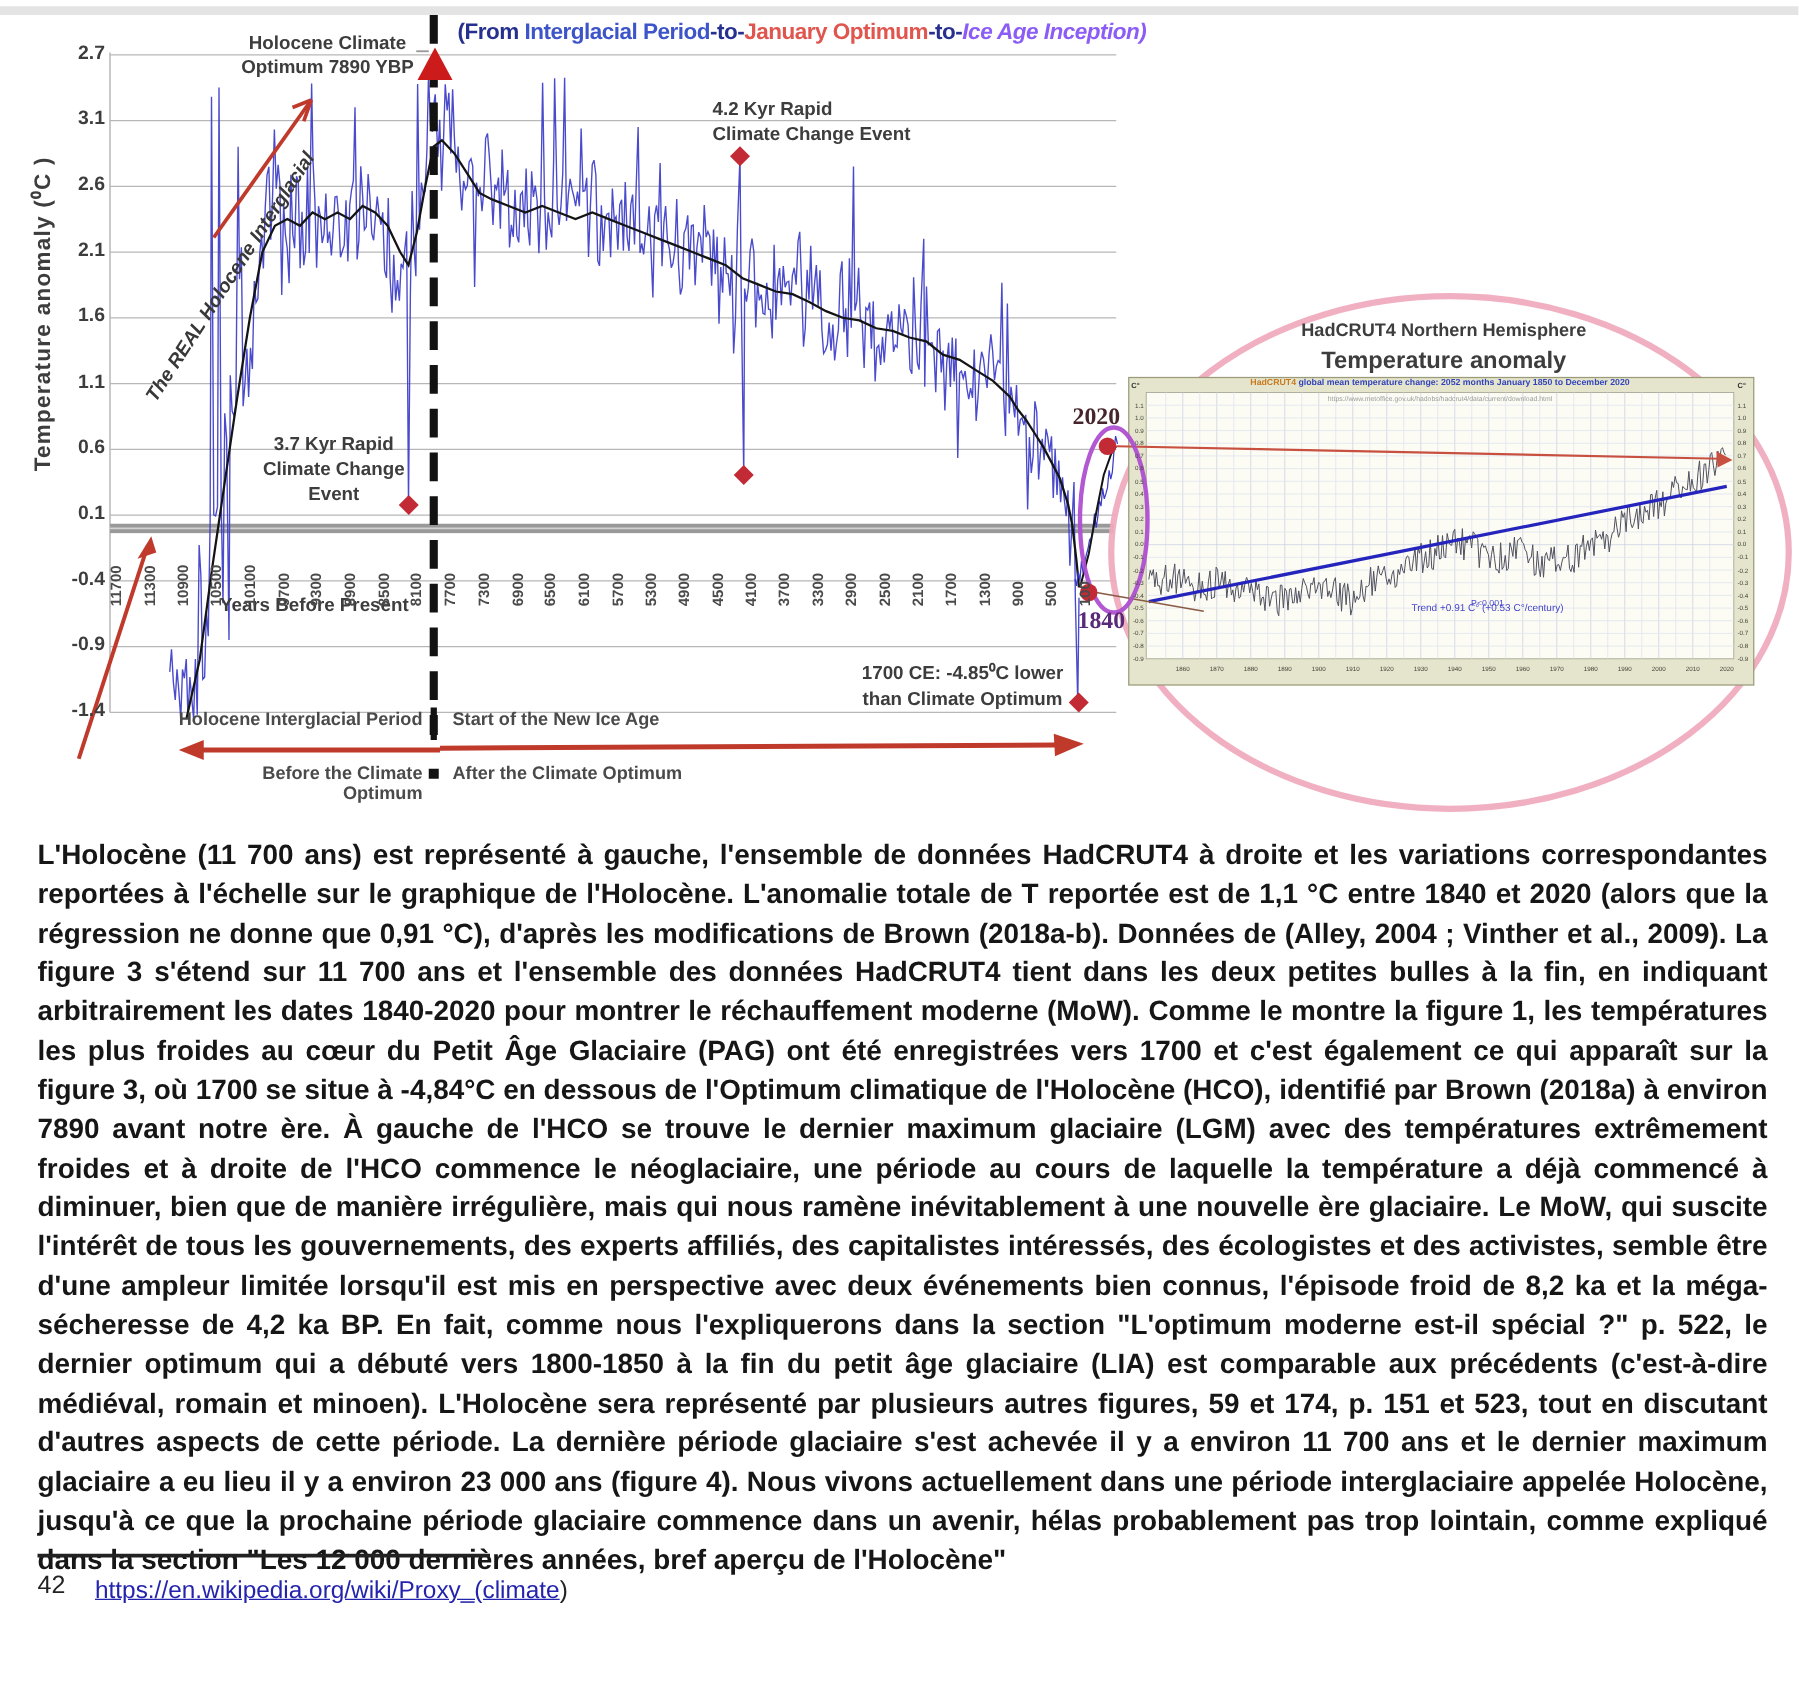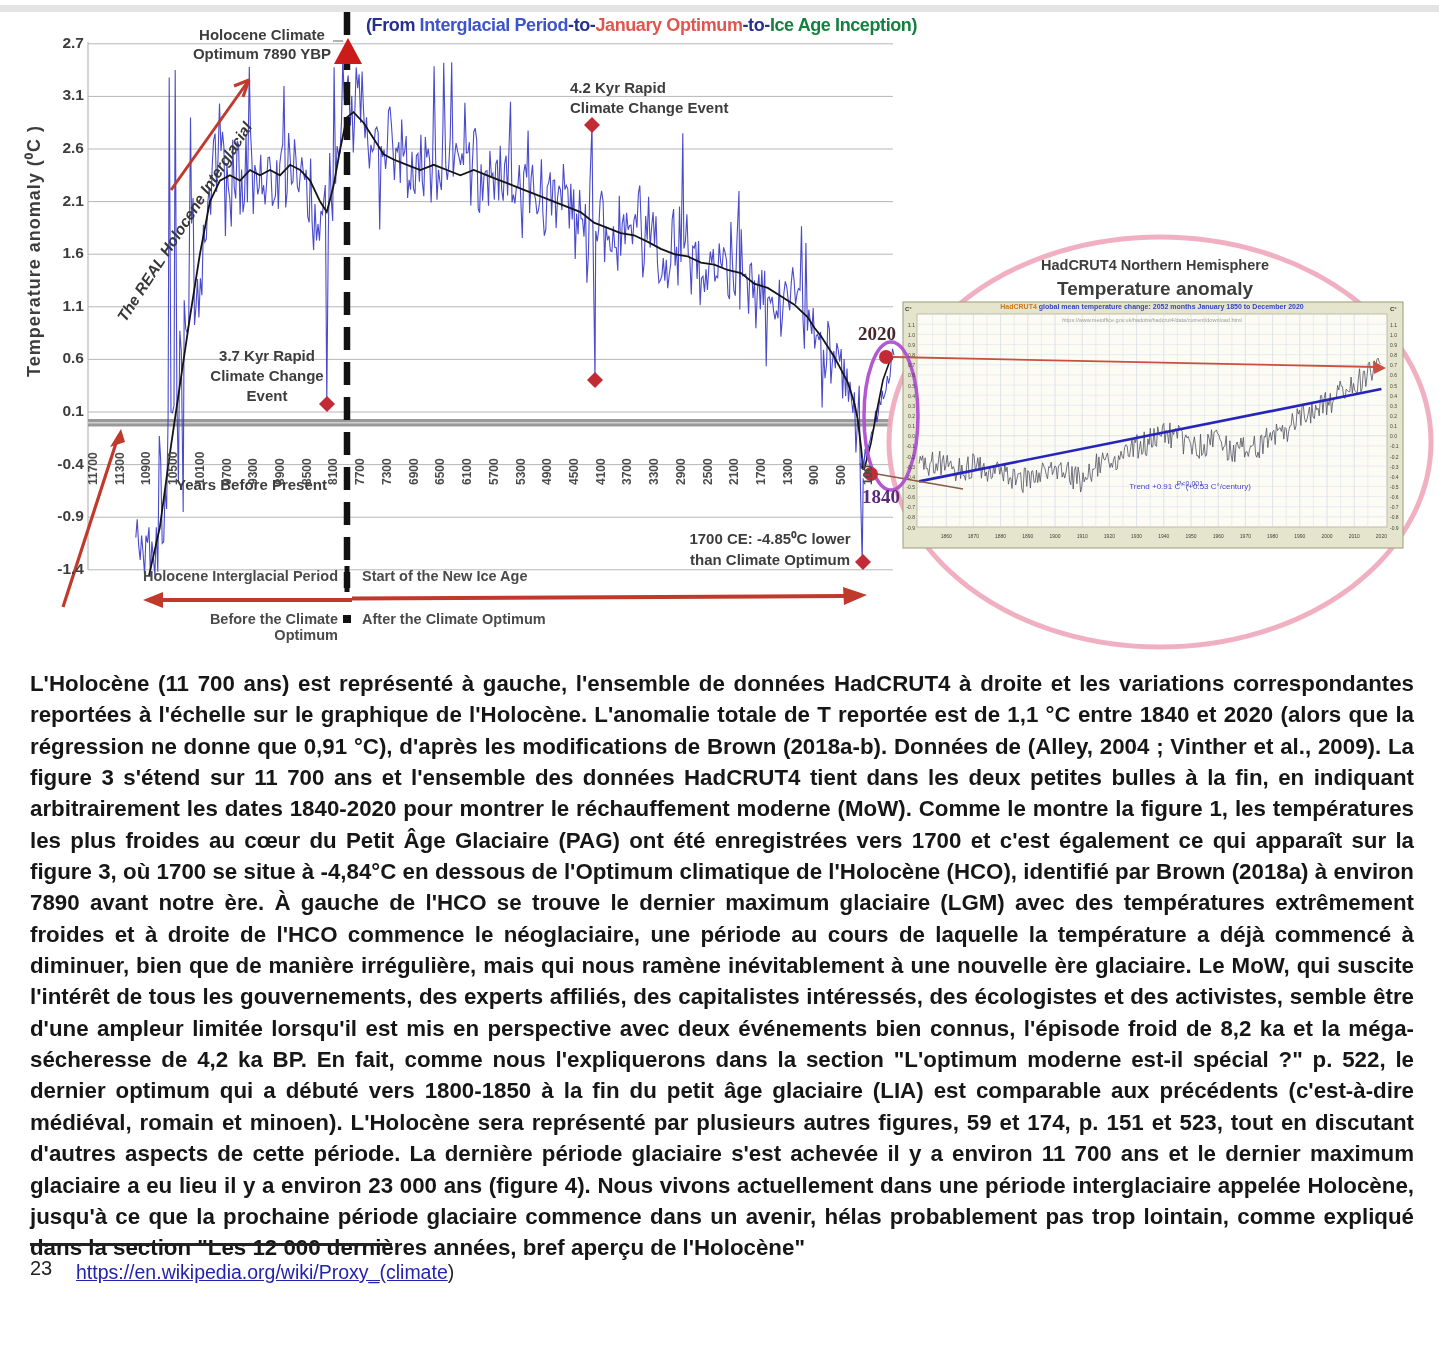--- a/index.html
+++ b/index.html
@@ -146,21 +146,21 @@
         <path d="M919.0,463.6L920.2,456.3L921.4,460.3L922.7,455.7L923.9,469.5L925.1,457.8L926.3,468.7L927.6,468.6L928.8,475.6L930.0,463.5L931.2,461.8L932.5,452.0L933.7,472.8L934.9,473.2L936.1,463.6L937.4,470.6L938.6,459.2L939.8,451.1L941.0,474.8L942.3,459.9L943.5,455.5L944.7,470.3L945.9,465.6L947.2,455.3L948.4,466.7L949.6,463.2L950.8,460.9L952.0,469.0L953.3,466.6L954.5,470.0L955.7,480.9L956.9,473.6L958.2,472.0L959.4,458.2L960.6,478.6L961.8,465.0L963.1,475.4L964.3,475.6L965.5,480.3L966.7,465.5L968.0,456.7L969.2,479.1L970.4,477.9L971.6,477.8L972.9,453.7L974.1,455.8L975.3,470.6L976.5,466.2L977.8,457.7L979.0,469.3L980.2,457.1L981.4,478.2L982.6,467.8L983.9,463.3L985.1,476.0L986.3,471.9L987.5,481.4L988.8,470.4L990.0,467.4L991.2,478.6L992.4,477.5L993.7,465.5L994.9,473.7L996.1,465.7L997.3,461.9L998.6,465.5L999.8,474.3L1001.0,466.8L1002.2,473.2L1003.5,481.1L1004.7,463.9L1005.9,471.7L1007.1,467.1L1008.4,484.2L1009.6,478.1L1010.8,477.7L1012.0,488.5L1013.2,469.1L1014.5,469.6L1015.7,485.0L1016.9,479.1L1018.1,473.8L1019.4,473.6L1020.6,472.6L1021.8,489.0L1023.0,492.6L1024.3,468.1L1025.5,468.1L1026.7,486.4L1027.9,470.7L1029.2,473.0L1030.4,488.1L1031.6,471.3L1032.8,470.8L1034.1,482.4L1035.3,482.1L1036.5,470.1L1037.7,482.6L1039.0,472.7L1040.2,481.7L1041.4,470.8L1042.6,462.8L1043.8,466.2L1045.1,469.0L1046.3,475.1L1047.5,478.8L1048.7,466.6L1050.0,467.6L1051.2,462.1L1052.4,474.6L1053.6,471.4L1054.9,465.9L1056.1,467.0L1057.3,479.0L1058.5,465.9L1059.8,465.0L1061.0,462.6L1062.2,477.2L1063.4,472.7L1064.7,478.1L1065.9,472.8L1067.1,465.2L1068.3,462.1L1069.6,481.1L1070.8,484.8L1072.0,466.4L1073.2,489.0L1074.4,470.3L1075.7,466.6L1076.9,483.8L1078.1,467.0L1079.3,474.3L1080.6,492.1L1081.8,486.7L1083.0,472.7L1084.2,481.9L1085.5,477.1L1086.7,479.7L1087.9,477.6L1089.1,463.9L1090.4,476.8L1091.6,481.5L1092.8,468.9L1094.0,469.4L1095.3,467.9L1096.5,453.8L1097.7,476.4L1098.9,456.9L1100.2,472.9L1101.4,461.8L1102.6,452.7L1103.8,459.0L1105.0,460.1L1106.3,456.4L1107.5,453.0L1108.7,461.6L1109.9,467.6L1111.2,463.1L1112.4,467.4L1113.6,459.4L1114.8,456.4L1116.1,470.0L1117.3,468.7L1118.5,455.6L1119.7,459.6L1121.0,451.2L1122.2,456.5L1123.4,458.5L1124.6,447.4L1125.9,444.7L1127.1,445.8L1128.3,456.2L1129.5,456.7L1130.8,446.6L1132.0,438.4L1133.2,456.7L1134.4,438.3L1135.6,442.6L1136.9,434.6L1138.1,458.3L1139.3,449.7L1140.5,441.3L1141.8,454.4L1143.0,452.4L1144.2,431.8L1145.4,454.8L1146.7,455.6L1147.9,438.8L1149.1,444.6L1150.3,428.2L1151.6,447.2L1152.8,446.8L1154.0,428.4L1155.2,445.1L1156.5,446.4L1157.7,426.8L1158.9,432.6L1160.1,435.8L1161.4,436.3L1162.6,425.8L1163.8,423.4L1165.0,442.5L1166.2,430.4L1167.5,433.3L1168.7,443.7L1169.9,422.9L1171.1,448.0L1172.4,430.5L1173.6,434.5L1174.8,429.5L1176.0,428.5L1177.3,438.4L1178.5,425.4L1179.7,427.0L1180.9,429.3L1182.2,431.4L1183.4,454.1L1184.6,438.4L1185.8,434.8L1187.1,438.0L1188.3,436.6L1189.5,440.8L1190.7,443.6L1192.0,454.3L1193.2,443.5L1194.4,436.8L1195.6,446.6L1196.8,455.9L1198.1,455.7L1199.3,458.5L1200.5,434.2L1201.7,455.5L1203.0,453.3L1204.2,444.3L1205.4,456.4L1206.6,455.0L1207.9,434.2L1209.1,438.3L1210.3,445.1L1211.5,429.7L1212.8,447.0L1214.0,432.3L1215.2,431.6L1216.4,429.9L1217.7,433.8L1218.9,435.0L1220.1,439.7L1221.3,441.6L1222.6,450.4L1223.8,446.8L1225.0,445.8L1226.2,435.8L1227.4,460.3L1228.7,459.5L1229.9,440.8L1231.1,454.6L1232.3,461.4L1233.6,445.0L1234.8,461.8L1236.0,444.7L1237.2,442.0L1238.5,447.7L1239.7,448.4L1240.9,438.0L1242.1,447.0L1243.4,437.4L1244.6,457.2L1245.8,452.0L1247.0,451.6L1248.3,456.4L1249.5,449.7L1250.7,445.7L1251.9,446.4L1253.2,445.1L1254.4,436.0L1255.6,454.6L1256.8,457.3L1258.0,452.0L1259.3,457.9L1260.5,436.0L1261.7,435.1L1262.9,453.8L1264.2,436.5L1265.4,437.1L1266.6,428.1L1267.8,447.6L1269.1,437.1L1270.3,432.5L1271.5,440.4L1272.7,431.6L1274.0,430.4L1275.2,444.5L1276.4,424.1L1277.6,430.6L1278.9,428.6L1280.1,427.5L1281.3,431.4L1282.5,425.2L1283.8,439.1L1285.0,427.4L1286.2,428.7L1287.4,441.6L1288.6,431.8L1289.9,426.1L1291.1,425.5L1292.3,413.4L1293.5,421.8L1294.8,429.8L1296.0,426.0L1297.2,408.6L1298.4,414.0L1299.7,410.2L1300.9,425.4L1302.1,404.9L1303.3,405.3L1304.6,418.7L1305.8,422.2L1307.0,419.3L1308.2,413.6L1309.5,407.0L1310.7,423.2L1311.9,403.9L1313.1,417.0L1314.4,418.6L1315.6,405.0L1316.8,409.8L1318.0,408.2L1319.2,415.9L1320.5,395.7L1321.7,395.5L1322.9,413.2L1324.1,398.4L1325.4,392.3L1326.6,415.0L1327.8,401.2L1329.0,405.4L1330.3,393.4L1331.5,412.8L1332.7,402.5L1333.9,399.0L1335.2,398.2L1336.4,397.1L1337.6,385.4L1338.8,390.0L1340.1,381.1L1341.3,386.2L1342.5,386.7L1343.7,397.1L1345.0,398.4L1346.2,389.1L1347.4,390.6L1348.6,391.5L1349.8,391.8L1351.1,377.1L1352.3,393.0L1353.5,383.4L1354.7,390.1L1356.0,391.9L1357.2,394.1L1358.4,378.1L1359.6,368.7L1360.9,391.7L1362.1,388.5L1363.3,371.3L1364.5,371.1L1365.8,386.5L1367.0,376.5L1368.2,363.8L1369.4,362.0L1370.7,372.5L1371.9,380.4L1373.1,372.6L1374.3,360.8L1375.6,369.9L1376.8,359.7L1378.0,358.1L1379.2,362.1L1380.4,364.1" fill="none" stroke="#50505f" stroke-width="0.8"></path>
         <line x1="919" y1="481.37" x2="1381.4" y2="389.096" stroke="#2525bd" stroke-width="2.6"></line>
         <line x1="893" y1="357" x2="1377" y2="367" stroke="#c85040" stroke-width="1.8"></line>
         <polygon points="1386,368 1373,361 1374,374" fill="#c85040"></polygon>
         <line x1="877" y1="474" x2="963" y2="489" stroke="#8a5a45" stroke-width="1.3"></line>
         <ellipse cx="891" cy="416" rx="27" ry="74" fill="none" stroke="#ae4fd0" stroke-width="3.5" opacity="0.95"></ellipse>
         <circle cx="886" cy="357" r="7" fill="#c22b35"></circle>
         <circle cx="871" cy="474" r="7" fill="#c22b35"></circle>
       </svg>
 
-    <div class="ov" id="hdr"><span style="color: rgb(38, 48, 143); text-align: right;">(From </span><span style="color: rgb(61, 85, 201);">Interglacial Period</span><span style="color: rgb(38, 48, 143);">-to-</span><span style="color: rgb(224, 86, 78);">January Optimum</span><span style="color: rgb(38, 48, 143);">-to-</span><span style="color: #15803d;">Ice Age Inception)</span></div>
+    <div class="ov" id="hdr"><span style="color: rgb(38, 48, 143); text-align: right;">(From </span><span style="color: rgb(61, 85, 201);">Interglacial Period</span><span style="color: rgb(38, 48, 143);">-to-</span><span style="color: rgb(224, 86, 78);">January Optimum</span><span style="color: rgb(38, 48, 143);">-to-</span><span style="color: #8b5cf6; font-style: italic;">Ice Age Inception)</span></div>
     <div class="ov" id="optLab">Holocene Climate
 Optimum 7890 YBP</div>
     <div class="ov" id="e82">3.7 Kyr Rapid
 Climate Change
 Event</div>
     <div class="ov" id="e42">4.2 Kyr Rapid
 Climate Change Event</div>
     <div class="ov" id="ce1700">1700 CE: -4.85⁰C lower
 than Climate Optimum</div>
     <div class="ov" id="diag">The REAL Holocene Interglacial</div>
@@ -281,19 +281,19 @@
       <div class="instick" style="left: 1320px; top: 533px; width: 14px; text-align: center; position: absolute;">2000</div>
       <div class="instick" style="left: 1347.2px; top: 533px; width: 14px; text-align: center; position: absolute;">2010</div>
       <div class="instick" style="left: 1374.4px; top: 533px; width: 14px; text-align: center; position: absolute;">2020</div>
     </div>
 
   <div class="bodytext">L'Holocène (11 700 ans) est représenté à gauche, l'ensemble de données HadCRUT4 à droite et les variations correspondantes reportées à l'échelle sur le graphique de l'Holocène. L'anomalie totale de T reportée est de 1,1 °C entre 1840 et 2020 (alors que la régression ne donne que 0,91 °C), d'après les modifications de Brown (2018a-b). Données de (Alley, 2004 ; Vinther et al., 2009). La figure 3 s'étend sur 11 700 ans et l'ensemble des données HadCRUT4 tient dans les deux petites bulles à la fin, en indiquant arbitrairement les dates 1840-2020 pour montrer le réchauffement moderne (MoW). Comme le montre la figure 1, les températures les plus froides au cœur du Petit Âge Glaciaire (PAG) ont été enregistrées vers 1700 et c'est également ce qui apparaît sur la figure 3, où 1700 se situe à -4,84°C en dessous de l'Optimum climatique de l'Holocène (HCO), identifié par Brown (2018a) à environ 7890 avant notre ère. À gauche de l'HCO se trouve le dernier maximum glaciaire (LGM) avec des températures extrêmement froides et à droite de l'HCO commence le néoglaciaire, une période au cours de laquelle la température a déjà commencé à diminuer, bien que de manière irrégulière, mais qui nous ramène inévitablement à une nouvelle ère glaciaire. Le MoW, qui suscite l'intérêt de tous les gouvernements, des experts affiliés, des capitalistes intéressés, des écologistes et des activistes, semble être d'une ampleur limitée lorsqu'il est mis en perspective avec deux événements bien connus, l'épisode froid de 8,2 ka et la méga-sécheresse de 4,2 ka BP. En fait, comme nous l'expliquerons dans la section "L'optimum moderne est-il spécial ?" p. 522, le dernier optimum qui a débuté vers 1800-1850 à la fin du petit âge glaciaire (LIA) est comparable aux précédents (c'est-à-dire médiéval, romain et minoen). L'Holocène sera représenté par plusieurs autres figures, 59 et 174, p. 151 et 523, tout en discutant d'autres aspects de cette période. La dernière période glaciaire s'est achevée il y a environ 11 700 ans et le dernier maximum glaciaire a eu lieu il y a environ 23 000 ans (figure 4). Nous vivons actuellement dans une période interglaciaire appelée Holocène, jusqu'à ce que la prochaine période glaciaire commence dans un avenir, hélas probablement pas trop lointain, comme expliqué dans la section "Les 12 000 dernières années, bref aperçu de l'Holocène"</div>
   <div class="rule"></div>
 
   <div class="fns">
     <div class="fn">
-      <span class="fn-num">23</span>
+      <span class="fn-num">42</span>
       <div class="fn-body">
         <a class="fn-link">https://en.wikipedia.org/wiki/Proxy_(climate</a><span>)</span>
       </div>
     </div>
   </div>
 </div>
 
 </body></html>

